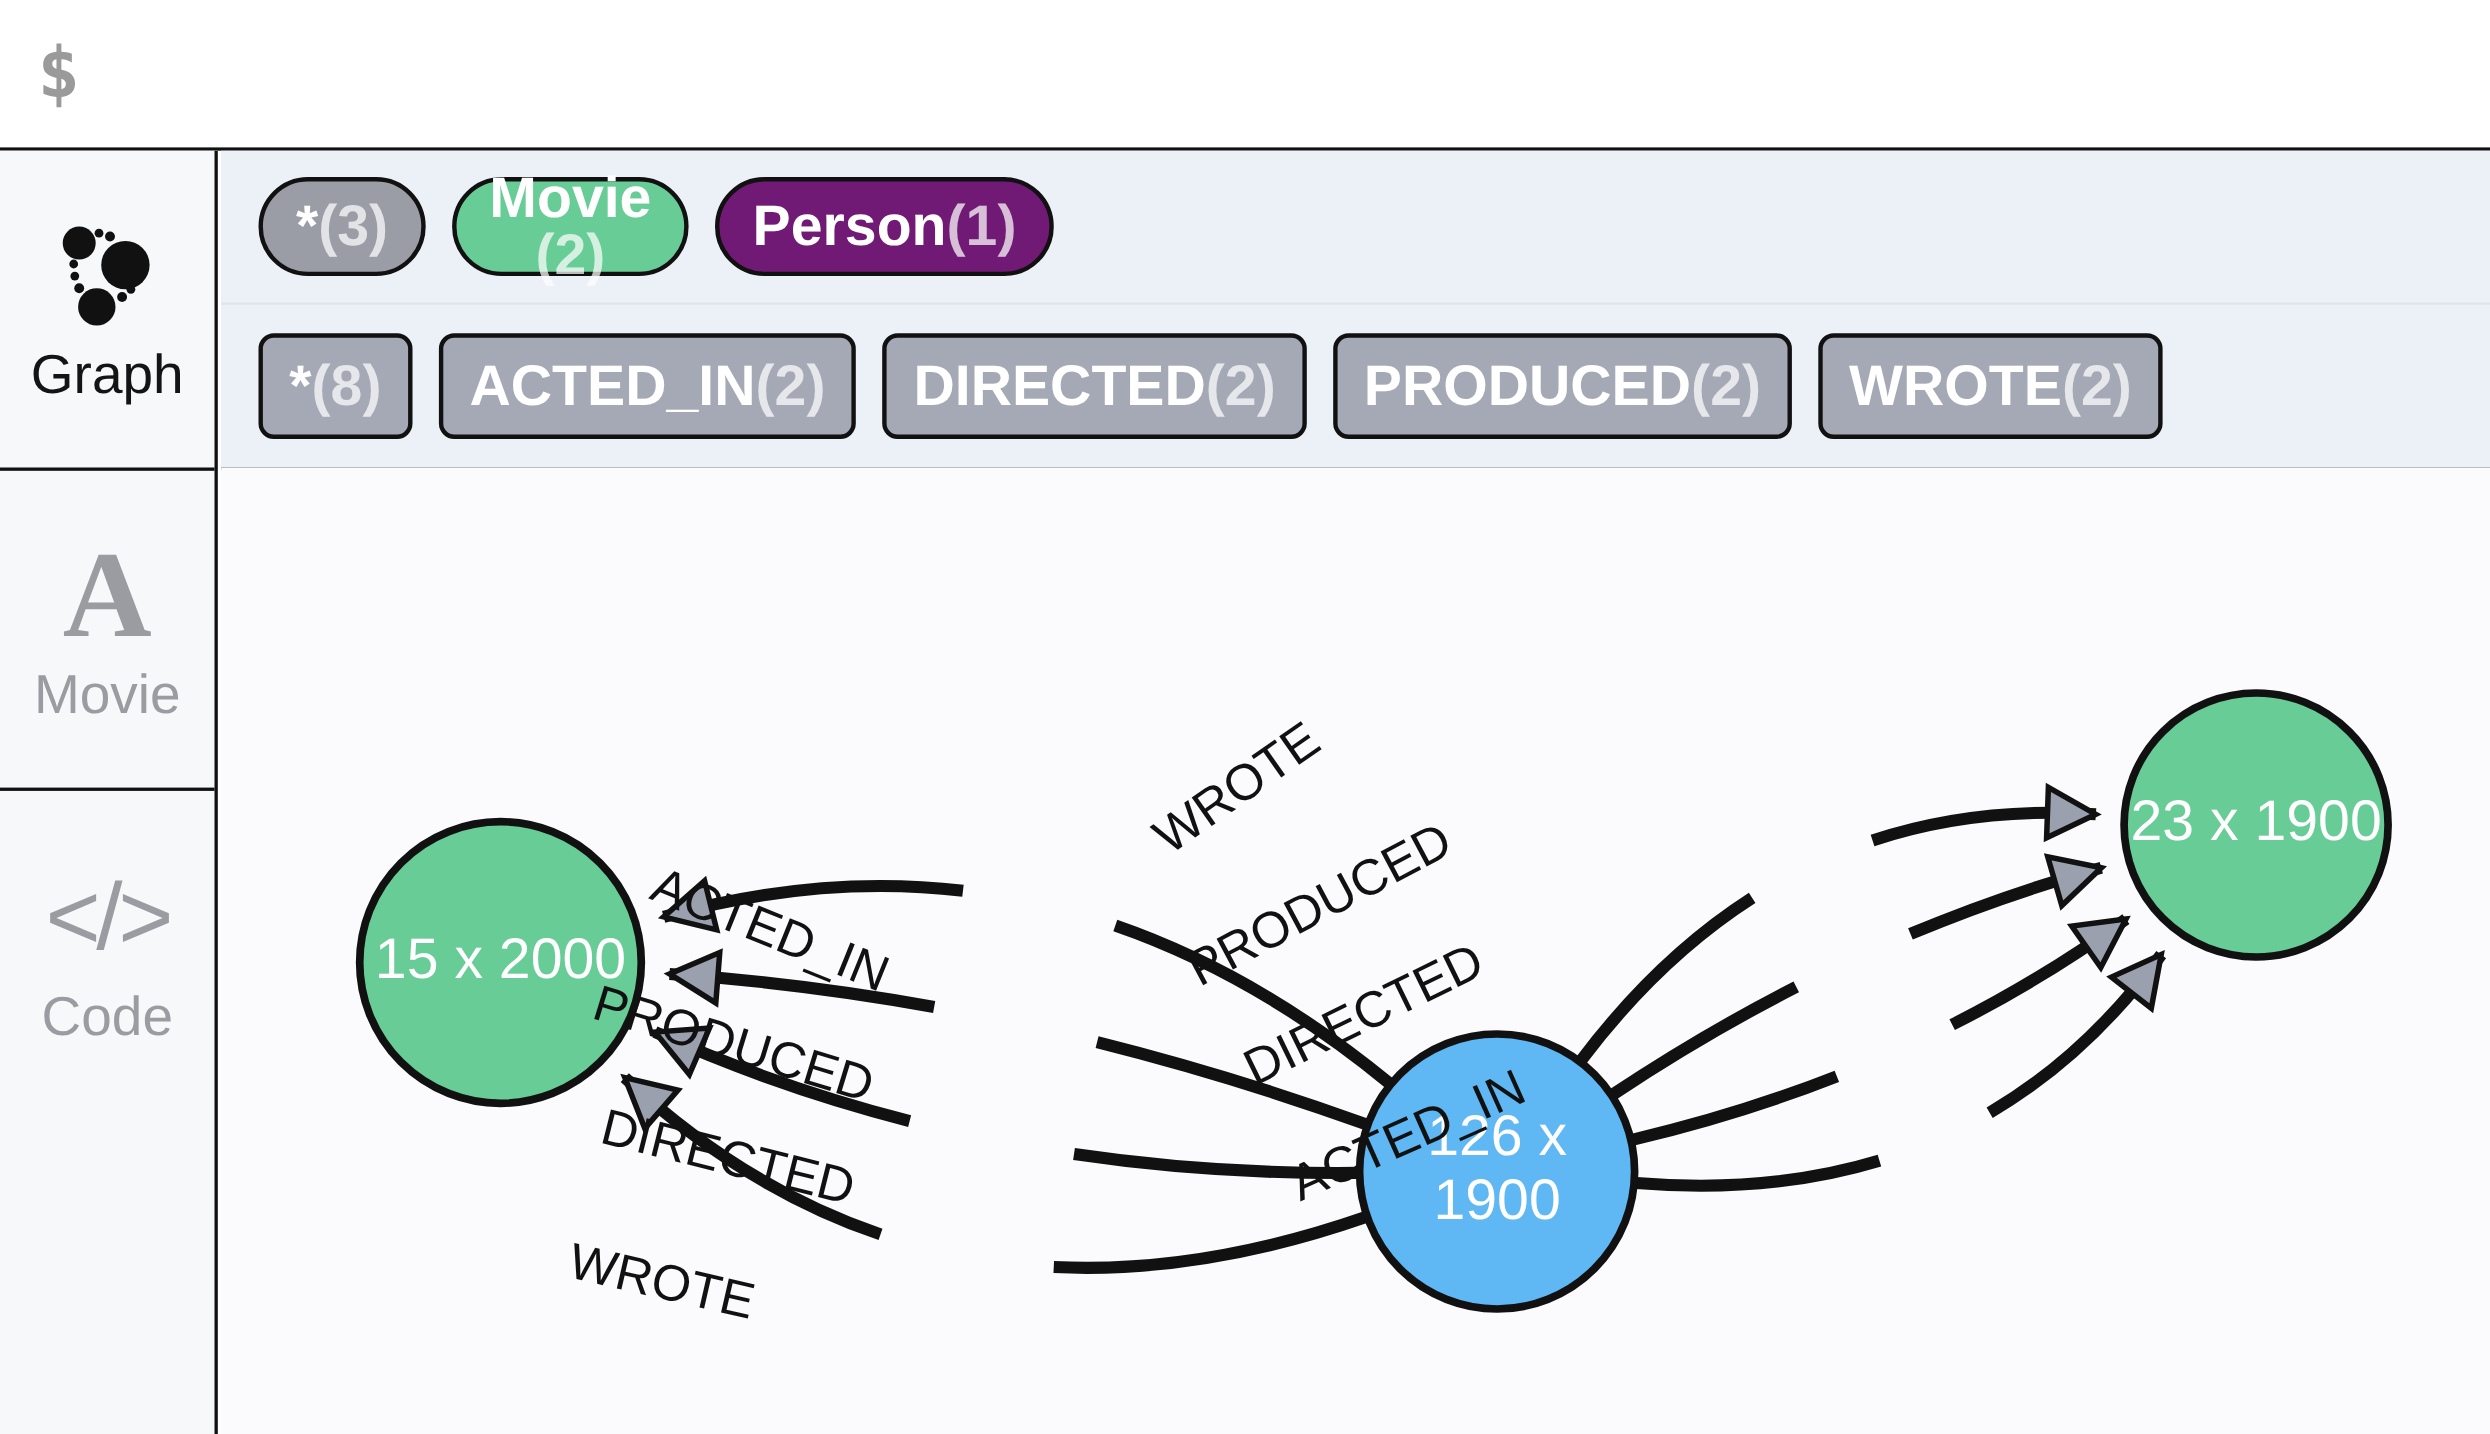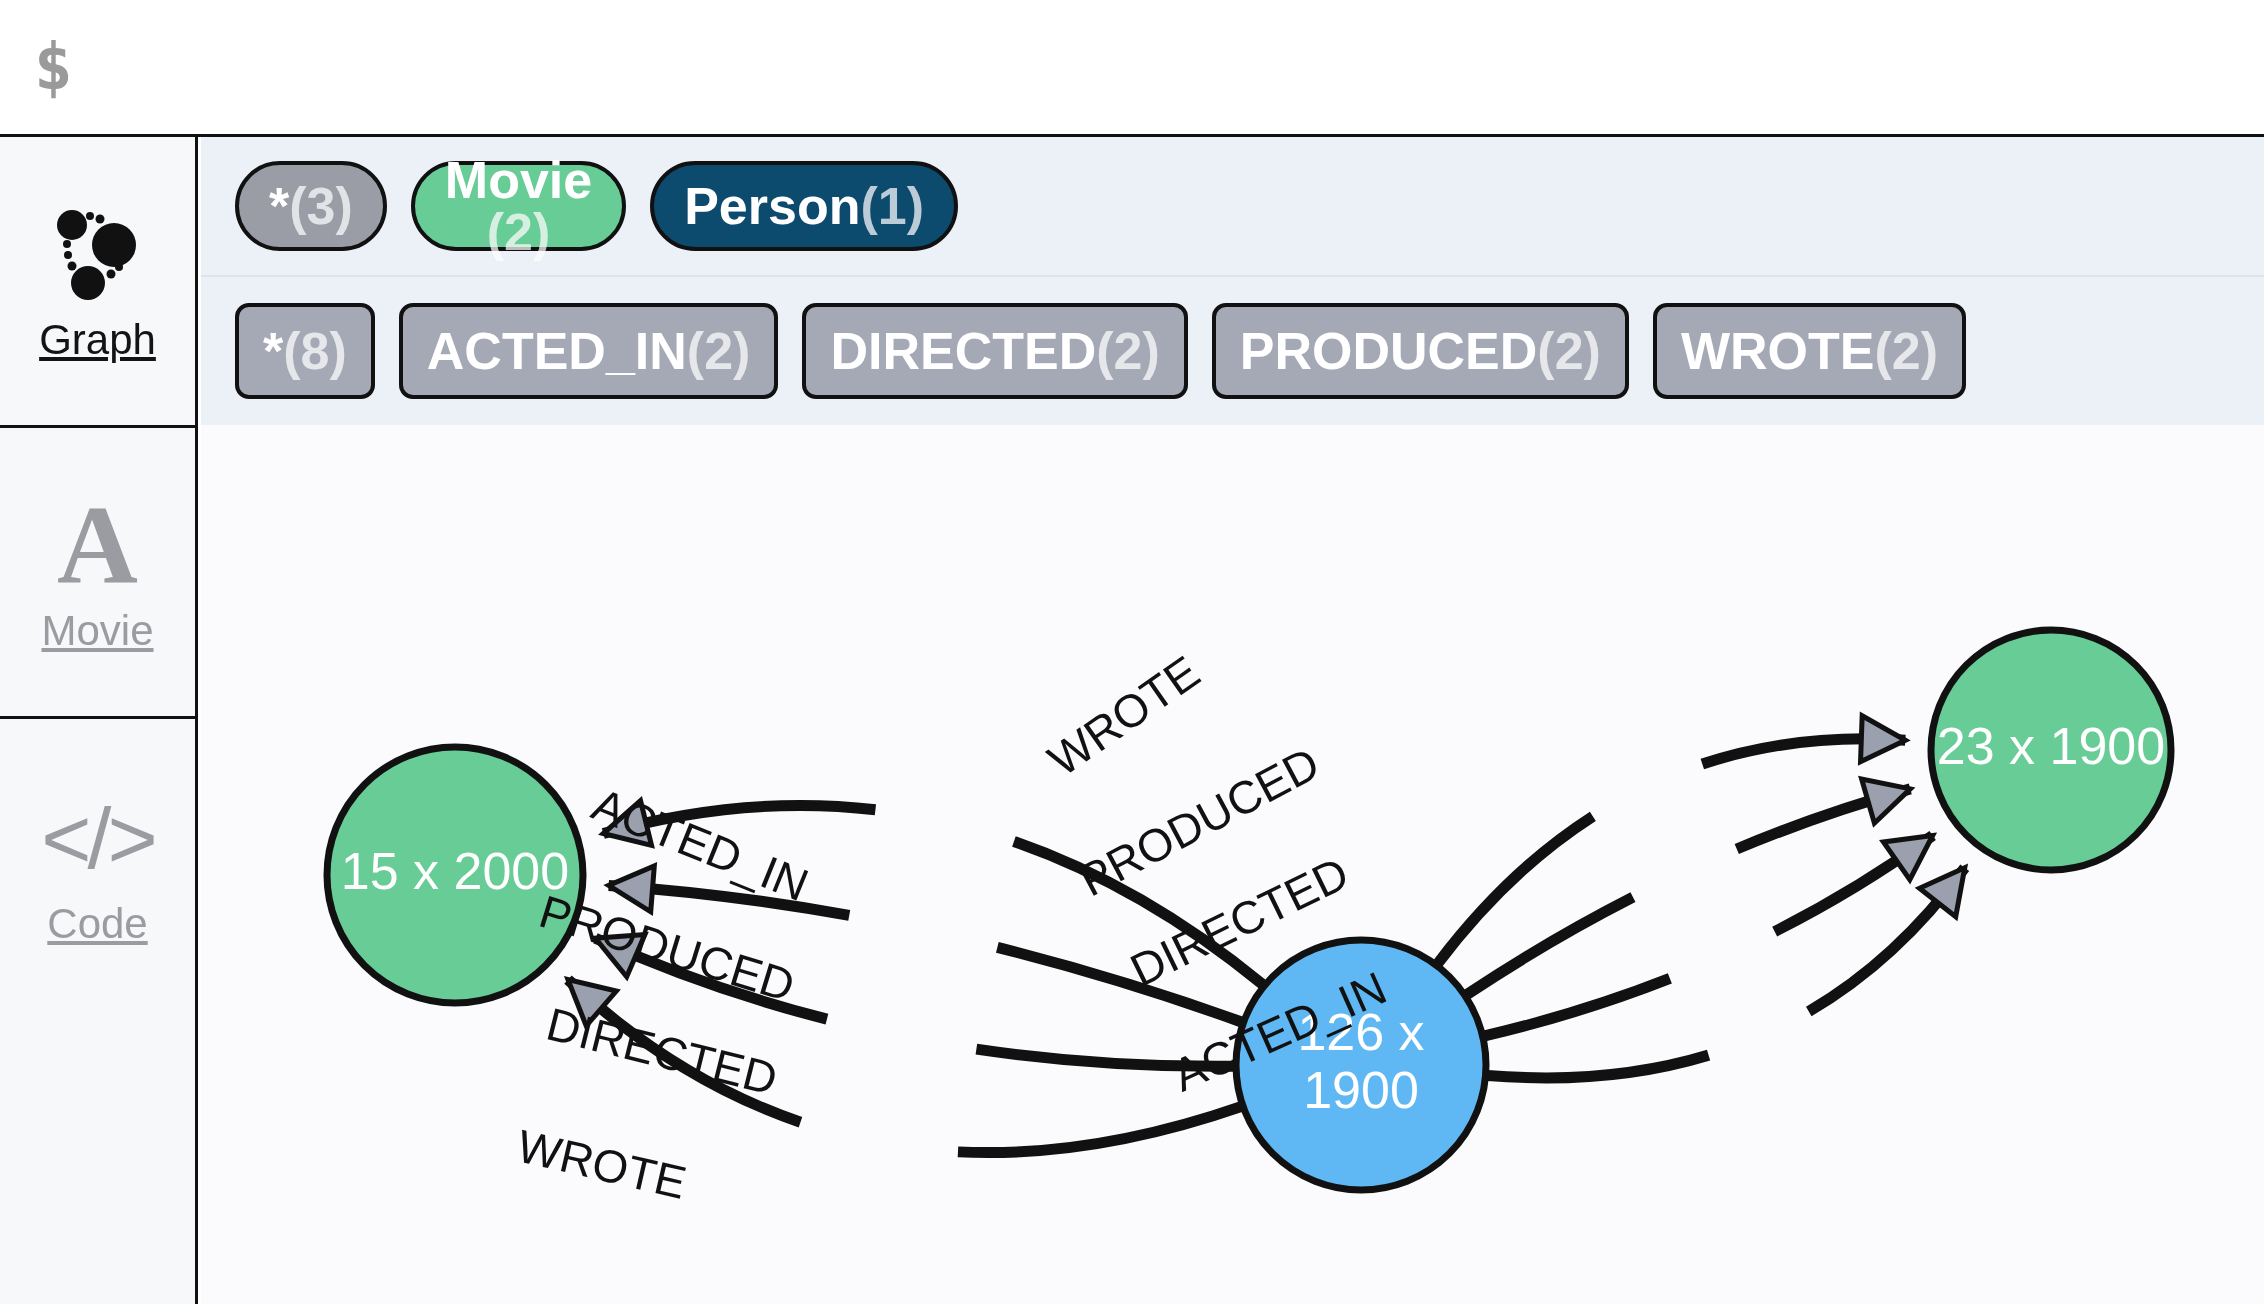--- a/index.html
+++ b/index.html
@@ -69,24 +69,23 @@
   }
   .side-item:last-child { border-bottom: none; }
   .side-icon {
     height: 108px;
     display: flex;
     align-items: center;
     justify-content: center;
     margin-bottom: 10px;
   }
   .side-label {
-    font-size: 42px;
+    font-size: 50px;
     line-height: 1;
     color: #9a9ca1;
-    text-decoration: underline;
   }
   .side-item.active .side-label { color: #141414; }
   .side-serif-A {
     font-family: "Liberation Serif", serif;
     font-size: 112px;
     font-weight: 700;
     color: #9a9ca1;
     line-height: 0.85;
   }
   .side-code {
@@ -224,21 +223,21 @@
   <div id="legend">
     <div class="legend-row" id="legend-row-labels">
         <div class="pill pill-label" style="background: rgb(154, 156, 166);">
           <span>*</span>
           <span class="cnt">(3)</span>
         </div>
         <div class="pill pill-label" style="background: rgb(104, 204, 150); flex-direction: column;">
           <span>Movie</span>
           <span class="cnt">(2)</span>
         </div>
-        <div class="pill pill-label" style="background: #0c4a6e;">
+        <div class="pill pill-label" style="background: #701a75;">
           <span>Person</span>
           <span class="cnt">(1)</span>
         </div>
       </div>
     <div class="legend-row" id="legend-row-rels">
         <div class="pill pill-rel" style="background: rgb(165, 169, 182);">
           <span>*</span>
           <span class="cnt">(8)</span>
         </div>
         <div class="pill pill-rel" style="background: rgb(165, 169, 182);">

